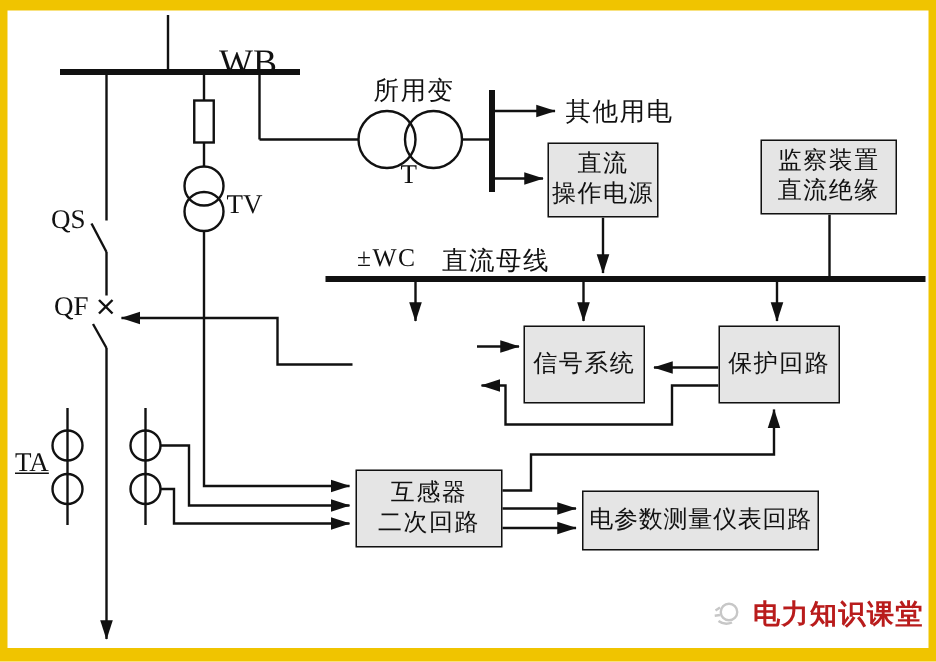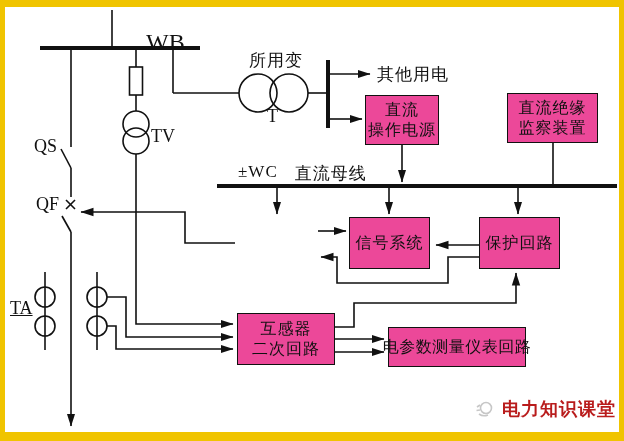--- a/index.html
+++ b/index.html
@@ -5,21 +5,21 @@
   html,body{margin:0;padding:0;}
   .stage{
     position:relative;width:624px;height:441px;overflow:hidden;
     background:#F0C400;
     font-family:"Liberation Serif","DejaVu Serif",serif;
     color:#111;
   }
   .paper{position:absolute;left:5px;top:7px;width:614px;height:425px;background:#ffffff;}
   svg.wires{position:absolute;left:0;top:0;width:624px;height:441px;}
   .box{
-    position:absolute;box-sizing:border-box;border:1.6px solid #111;background:#ec4899;
+    position:absolute;box-sizing:border-box;border:1.6px solid #111;background:#e5e5e5;
     display:flex;flex-direction:column;align-items:center;justify-content:center;
     font-size:16px;line-height:1.22;letter-spacing:1px;text-align:center;white-space:nowrap;
   }
   .box span{display:block;}
   .lbl{position:absolute;white-space:nowrap;font-size:18px;}
   .lbl.cn{font-size:17px;letter-spacing:1px;}
   .dcbus-label{position:absolute;display:flex;gap:17px;font-size:17px;letter-spacing:1px;white-space:nowrap;}
   .watermark{
     position:absolute;left:474px;top:397px;display:flex;align-items:center;gap:6px;
     color:#b91c1c;font-weight:bold;font-size:18px;letter-spacing:1px;
@@ -124,34 +124,34 @@
       <line x1="318" y1="339" x2="384" y2="339" marker-end="url(#arr)"></line>
       <line x1="318" y1="352" x2="384" y2="352" marker-end="url(#arr)"></line>
     </g>
   </svg>
 
   <div class="box" style="left:365px;top:95px;width:74px;height:50px;">
     <span>直流</span>
     <span>操作电源</span>
   </div>
   <div class="box" style="left:507px;top:93px;width:91px;height:50px;">
+    <span>监察装置</span>
     <span>直流绝缘</span>
-    <span>监察装置</span>
   </div>
   <div class="box" style="left:349px;top:217px;width:81px;height:52px;">
     <span>信号系统</span>
   </div>
   <div class="box" style="left:479px;top:217px;width:81px;height:52px;">
     <span>保护回路</span>
   </div>
   <div class="box" style="left:237px;top:313px;width:98px;height:52px;">
     <span>互感器</span>
     <span>二次回路</span>
   </div>
-  <div class="box" style="left:388px;top:327px;width:138px;height:40px;letter-spacing:0.5px;">
+  <div class="box" style="left:388px;top:327px;width:158px;height:40px;letter-spacing:0.5px;">
     <span>电参数测量仪表回路</span>
   </div>
 
   <div class="lbl" style="left:146px;top:29px;font-size:24px;">WB</div>
   <div class="lbl" style="left:34px;top:136px;">QS</div>
   <div class="lbl" style="left:36px;top:194px;">QF</div>
   <div class="lbl" style="left:151px;top:126px;">TV</div>
   <div class="lbl" style="left:10px;top:298px;text-decoration:underline;">TA</div>
   <div class="lbl" style="left:267px;top:106px;">T</div>
   <div class="lbl cn" style="left:249px;top:49px;">所用变</div>

